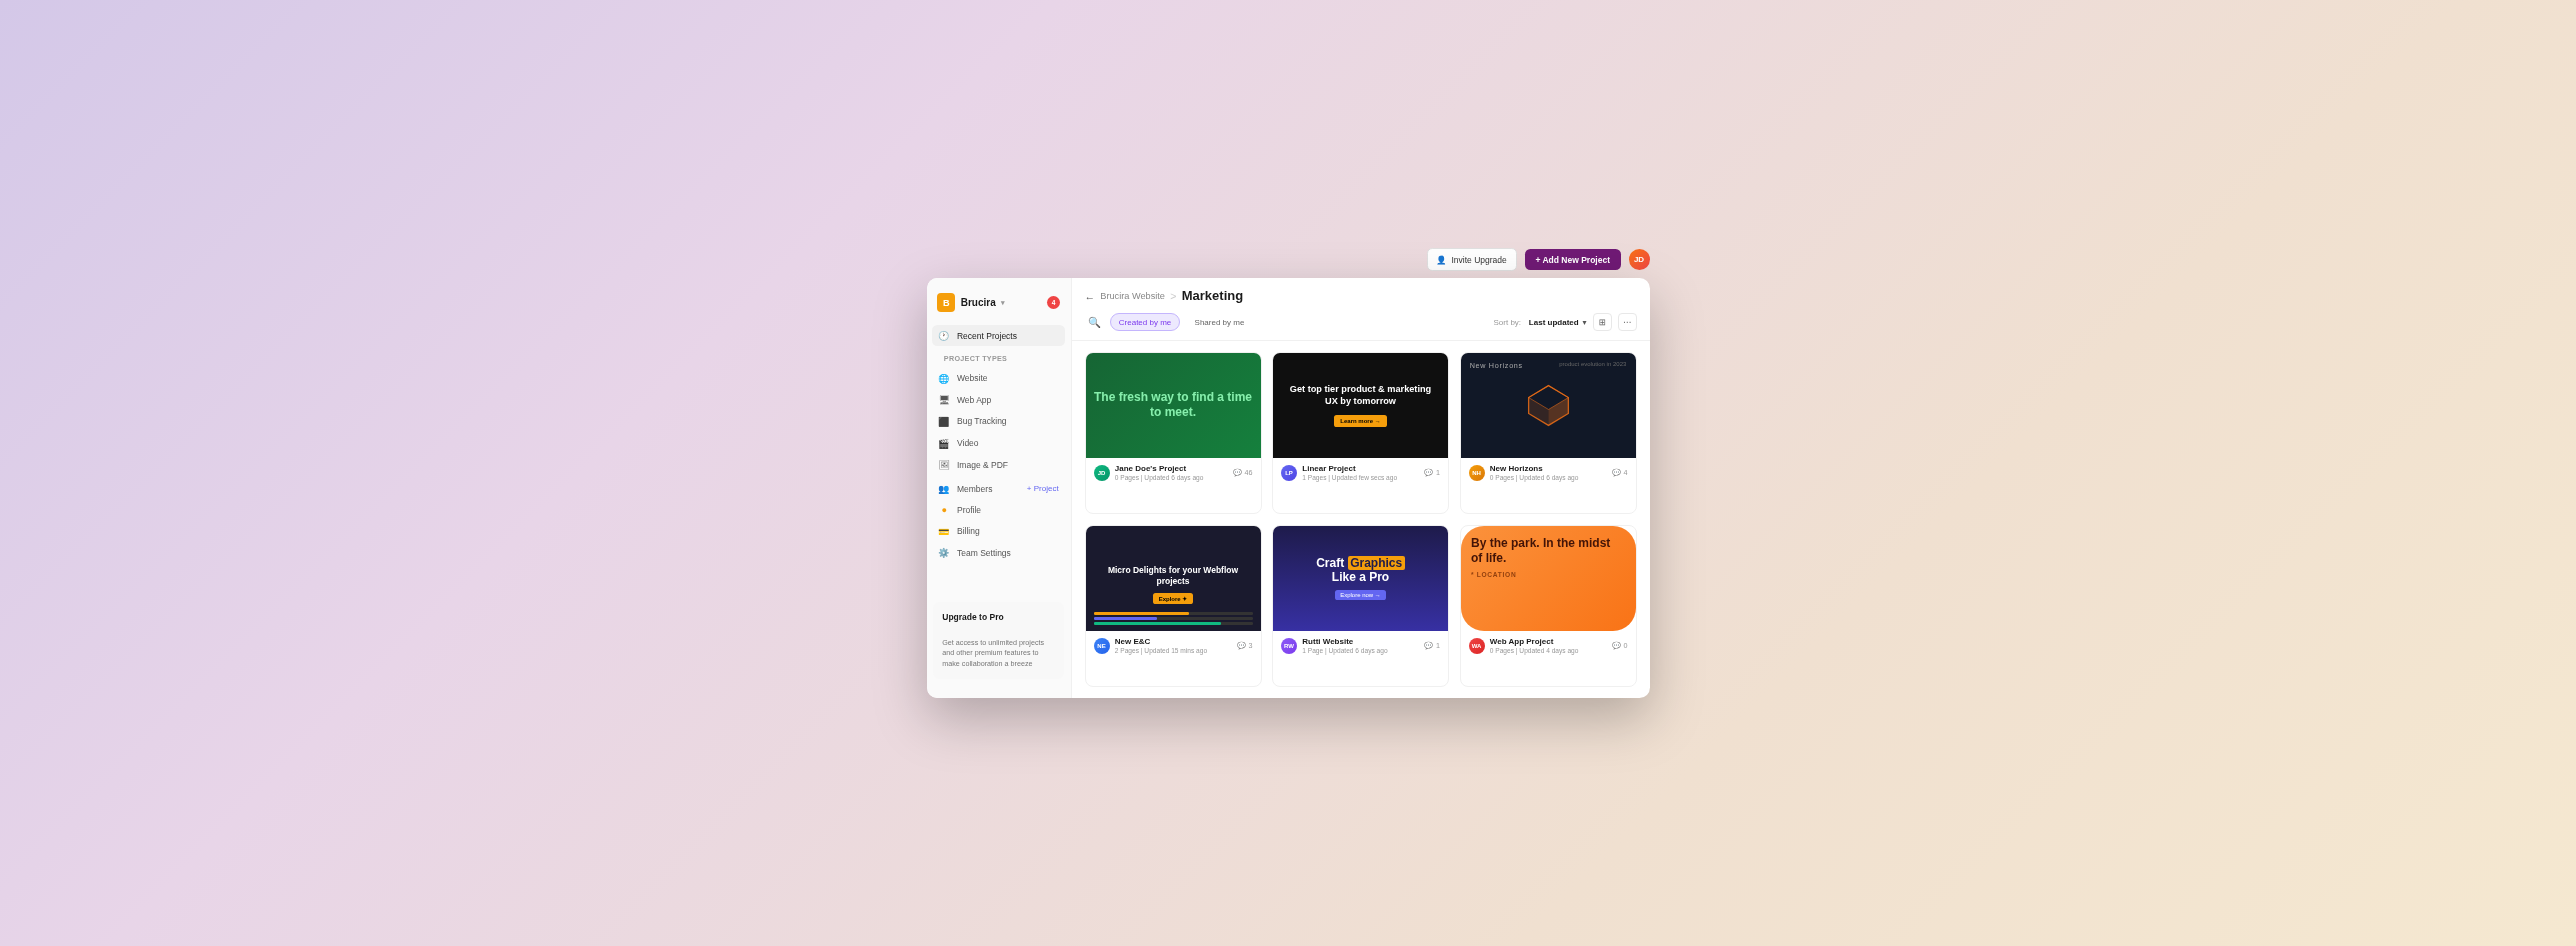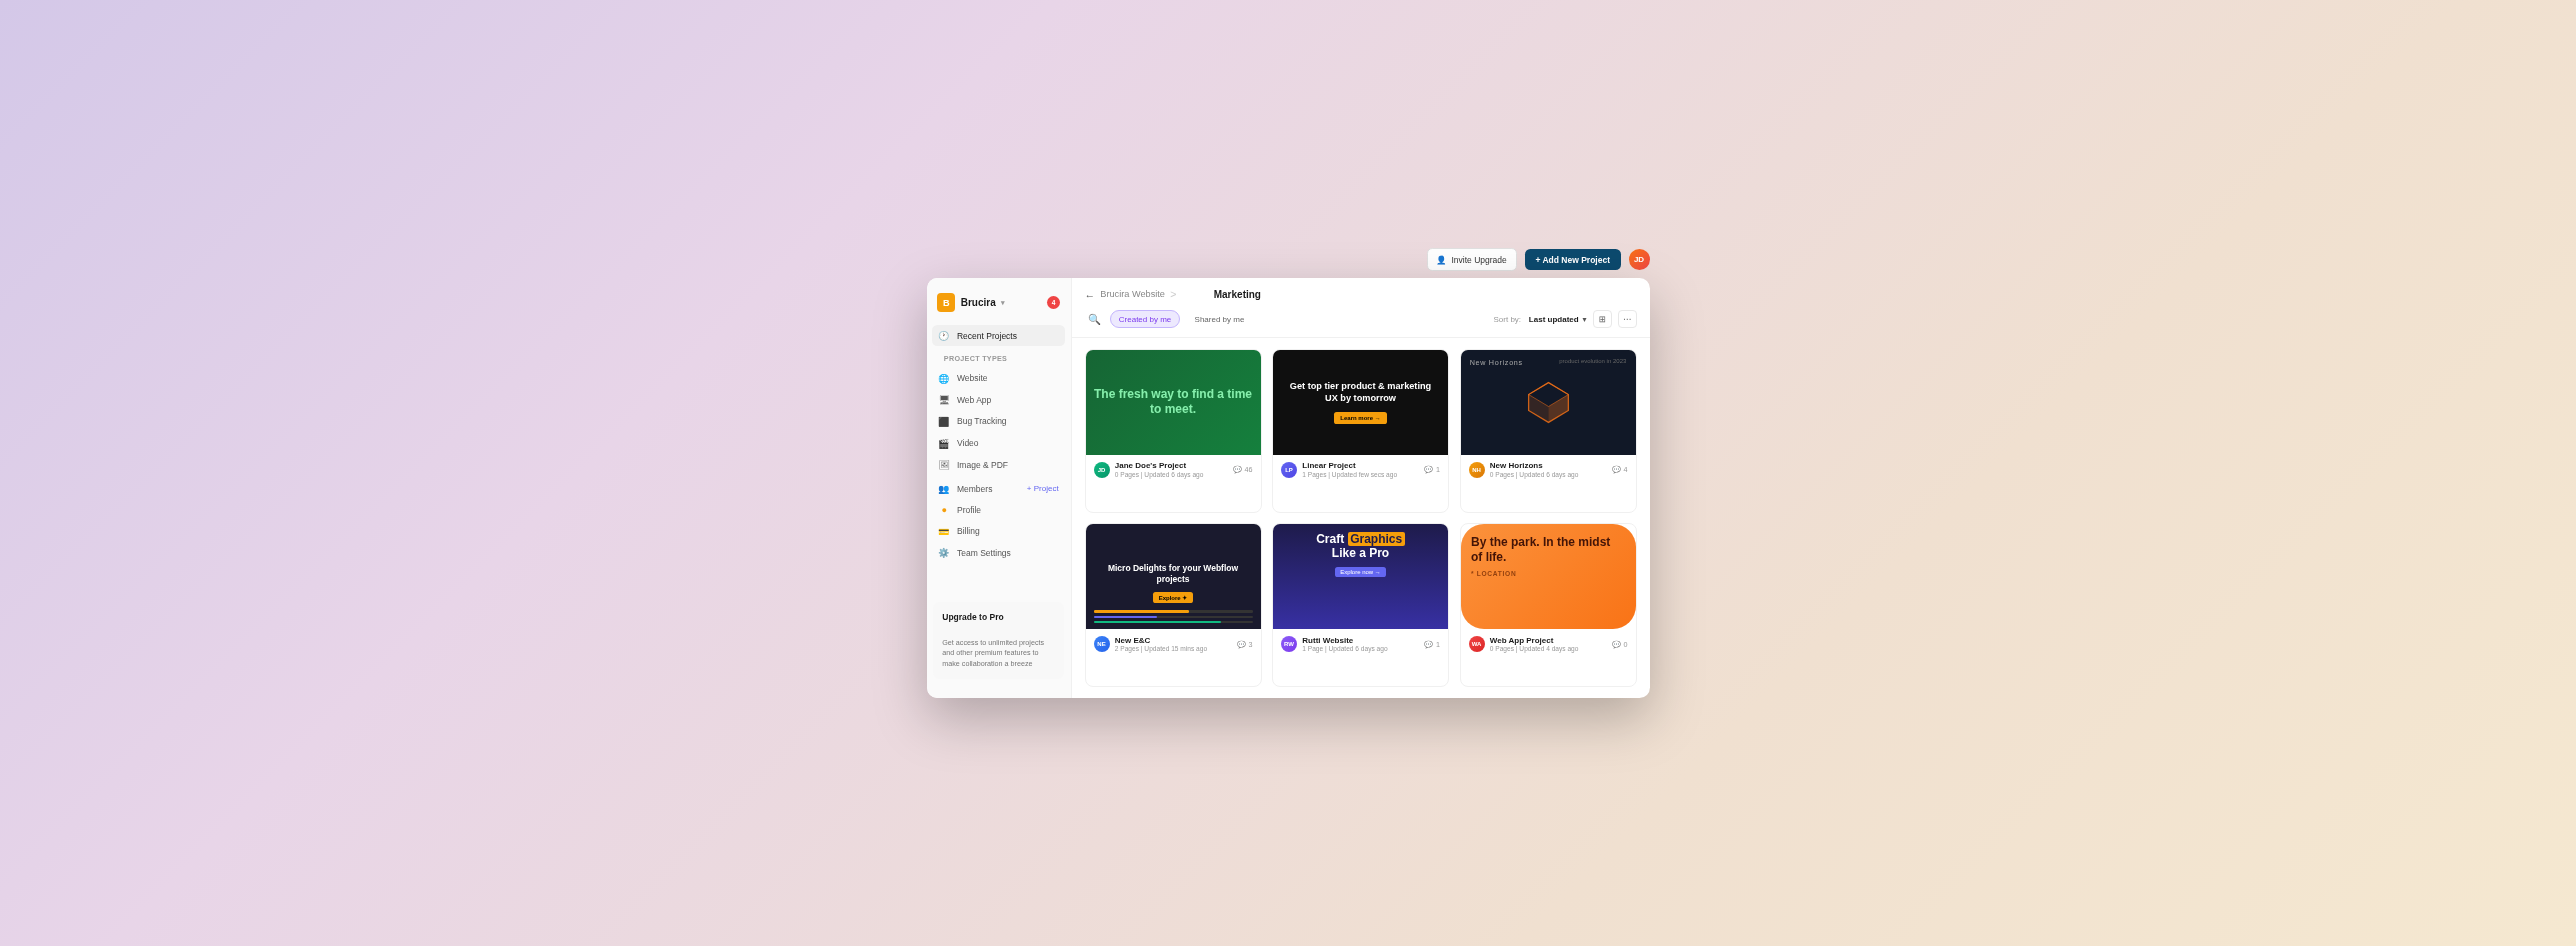--- a/index.html
+++ b/index.html
@@ -32,21 +32,21 @@
       padding: 5.3px 9.2px;
       font-size: 8.5px;
       font-weight: 500;
       color: #333;
       cursor: pointer;
     }
     .add-project-btn {
       display: flex;
       align-items: flex-start;
       gap: 4px;
-      background: #0c4a6e;
+      background: #701a75;
       border: none;
       border-radius: 5.3px;
       padding: 5.3px 10.5px;
       font-size: 8.5px;
       font-weight: 600;
       color: white;
       cursor: pointer;
     }
     .avatar-circle {
       width: 21px;
@@ -172,24 +172,23 @@
       cursor: pointer;
       color: #555;
       font-size: 10.5px;
     }
     .breadcrumb-text {
       font-size: 9.2px;
       color: #888;
     }
     .breadcrumb-sep { color: #ccc; }
     .breadcrumb-current {
-      font-size: 10px;
+      font-size: 13px;
       color: #1a1a1a;
       font-weight: 600;
-      margin-left: 32px;
     }
     .header-actions {
       display: flex;
       align-items: center;
       justify-content: space-between;
     }
     .filter-tabs {
       display: flex;
       align-items: center;
       gap: 5.3px;
@@ -367,21 +366,21 @@
     .thumb-4-bar-fill {
       height: 100%;
       background: #f59e0b;
       border-radius: 1.3px;
       width: 60%;
     }
     
     .thumb-5 {
       background: linear-gradient(180deg, #1e1b4b 0%, #3730a3 100%);
       display: flex;
-      align-items: flex-start;
+      align-items: center;
       justify-content: center;
     }
     .thumb-5-inner {
       text-align: center;
       padding: 8px;
     }
     .thumb-5-title {
       font-size: 12px;
       font-weight: 900;
       color: white;

